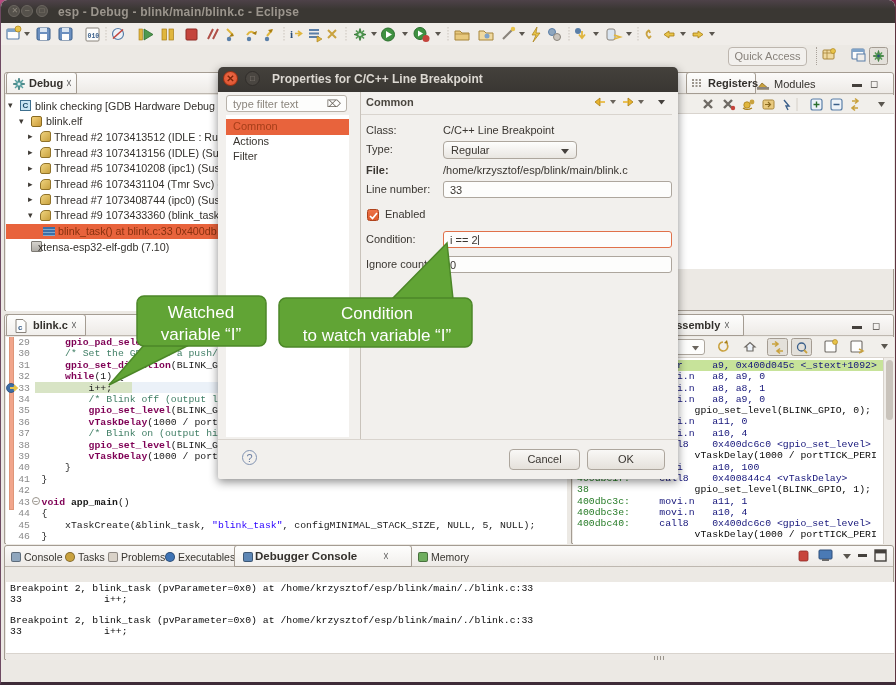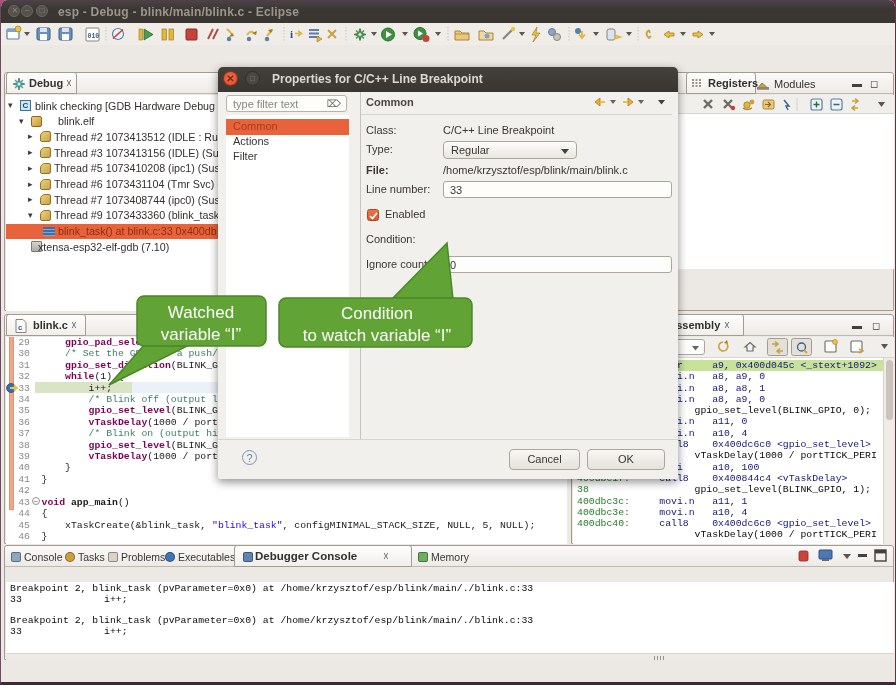--- a/index.html
+++ b/index.html
@@ -146,20 +146,38 @@
     <path d="M625 9 l6 0 l-3 4 z" fill="#5a564f"></path>
     <line x1="637" y1="4" x2="637" y2="19" stroke="#C9C3BB" stroke-width="1" stroke-dasharray="1.5 1.5"></line>
 
     <path d="M648 7 q-5 4 0 8 l2 -2 M648 7 l1 3" stroke="#C9A23F" stroke-width="1.8" fill="none"></path>
     <path d="M668 8 L663 11.5 L668 15 L668 13 L673 13 L673 10 L668 10 z" fill="#E8C44A" stroke="#A87E14" stroke-width="0.8"></path>
     <path d="M679 9 l6 0 l-3 4 z" fill="#5a564f"></path>
     <path d="M697 8 L702 11.5 L697 15 L697 13 L692 13 L692 10 L697 10 z" fill="#E8C44A" stroke="#A87E14" stroke-width="0.8"></path>
     <path d="M708 9 l6 0 l-3 4 z" fill="#5a564f"></path>
   </svg>
   </div>
+  <div id="qarow">
+    <div id="qa">Quick Access</div>
+    <div style="position:absolute;left:815px;top:2px;height:18px;border-left:1px dotted #A9A29A;"></div>
+    <svg style="position:absolute; left:820px; top:2px; width:70px; height:19px;">
+      <rect x="2" y="3" width="11" height="9" rx="1" fill="#EFD9A0" stroke="#A8863A" stroke-width="1"></rect>
+          <path d="M2 6 l11 0 M6 3 l0 9" stroke="#A8863A" stroke-width="0.8"></path>
+          <circle cx="12" cy="4" r="2.5" fill="#E8C44A" stroke="#A87E14" stroke-width="0.6"></circle>
+      <rect x="31" y="2" width="12" height="10" rx="1" fill="#fdfdfc" stroke="#5A7FA8" stroke-width="1.2"></rect>
+          <rect x="31" y="2" width="12" height="3" fill="#7FA3C8"></rect>
+          <rect x="36" y="7" width="8" height="7" fill="#EFEDE9" stroke="#5A7FA8" stroke-width="1"></rect>
+      <rect x="48.5" y="0.5" width="18" height="17" rx="2" fill="#E3E0DA" stroke="#A49C92" stroke-width="1"></rect>
+      <g transform="translate(57.5,9)">
+            <path d="M0 -5.5 L1.3 -1.3 L5.5 0 L1.3 1.3 L0 5.5 L-1.3 1.3 L-5.5 0 L-1.3 -1.3 z" fill="#4F9950" stroke="#2F6F30" stroke-width="0.7"></path>
+            <path d="M-3.6 -3.6 L3.6 3.6 M3.6 -3.6 L-3.6 3.6" stroke="#4F9950" stroke-width="1.4"></path>
+            <circle r="1.4" fill="#2A4E7A"></circle>
+          </g>
+    </svg>
+  </div>
 
   <div class="panel" id="debugPanel" style="left:3px; top:72px; width:660px; height:239px;">
     <div class="tabrow"></div>
     <div class="tab" style="left:1px; width:71px;">
       <svg style="position:absolute;left:5px;top:4px;width:14px;height:14px;">
             <g transform="translate(7,7)">
               <path d="M0 -6 L1.4 -1.4 L6 0 L1.4 1.4 L0 6 L-1.4 1.4 L-6 0 L-1.4 -1.4 z" fill="#55A0A0" stroke="#2F6F70" stroke-width="0.7"></path>
               <path d="M-4 -4 L4 4 M4 -4 L-4 4" stroke="#55A0A0" stroke-width="1.4"></path>
               <circle r="1.5" fill="#E3EFEF"></circle>
             </g>
@@ -169,21 +187,21 @@
     </div>
     <div class="content" id="debugTree" style="left:1px; top:22px; width:658px; height:216px; font-size:10.7px; color:#33302C;">
       <div class="trow" style="top:3px;">
             <span class="arr" style="left:2px;">▾</span>
             <span class="ticon" style="left:14px;background:#C9E6F2;border:1px solid #3D6F8E;color:#1a4a66;font-weight:bold;font-size:8px;text-align:center;line-height:9px;">C</span>
             <span class="ttxt" style="left:29px;">blink checking [GDB Hardware Debug</span>
           </div>
       <div class="trow" style="top:18.7px;">
             <span class="arr" style="left:13px;">▾</span>
             <span class="ticon gold" style="left:25px;"></span>
-            <span class="ttxt" style="left:52px;">blink.elf</span>
+            <span class="ttxt" style="left:40px;">blink.elf</span>
           </div>
       <div class="trow" style="top:34.4px;">
             <span class="arr" style="left:22px;">▸</span>
             <span class="ticon th" style="left:34px;"></span>
             <span class="ttxt" style="left:48px;">Thread #2 1073413512 (IDLE : Runn</span>
           </div>
       <div class="trow" style="top:50.1px;">
             <span class="arr" style="left:22px;">▸</span>
             <span class="ticon th" style="left:34px;"></span>
             <span class="ttxt" style="left:48px;">Thread #3 1073413156 (IDLE) (Susp</span>
@@ -469,20 +487,24 @@
         </div>
 
     <div style="position:absolute; left:149px; top:117px; width:12px; height:12px; background:linear-gradient(#ED7248,#DE5A2C); border:1px solid #B0431C; border-radius:2.5px;">
           <svg style="position:absolute;left:1px;top:1.5px;width:9px;height:8px;">
             <path d="M1 4 L3.5 6.5 L8 1" stroke="#fff" stroke-width="1.7" fill="none"></path>
           </svg>
         </div>
     <div style="position:absolute; left:167px; top:116px;">Enabled</div>
 
     <div style="position:absolute; left:148px; top:141px;">Condition:</div>
+    <div class="fld" style="top:139px; border-color:#E0714A;">
+          <span>i == 2</span>
+          <span style="position:absolute;left:33px;top:1px;color:#333;">|</span>
+        </div>
 
     <div style="position:absolute; left:148px; top:166px;">Ignore count:</div>
     <div class="fld" style="top:164px;">
           <span>0</span>
         </div>
 
     <div style="position:absolute; left:0px; top:347px; width:460px; height:1px; background:#D9D4CE;"></div>
     <div style="position:absolute; left:24px; top:358px; width:15px; height:15px; border:1.4px solid #8193B2; border-radius:50%; color:#6B7FA3; font-size:11px; text-align:center; line-height:14px;">?</div>
     <div class="dbtn" style="left:291px; width:71px;">Cancel</div>
     <div class="dbtn" style="left:369px; width:78px;">OK</div>

